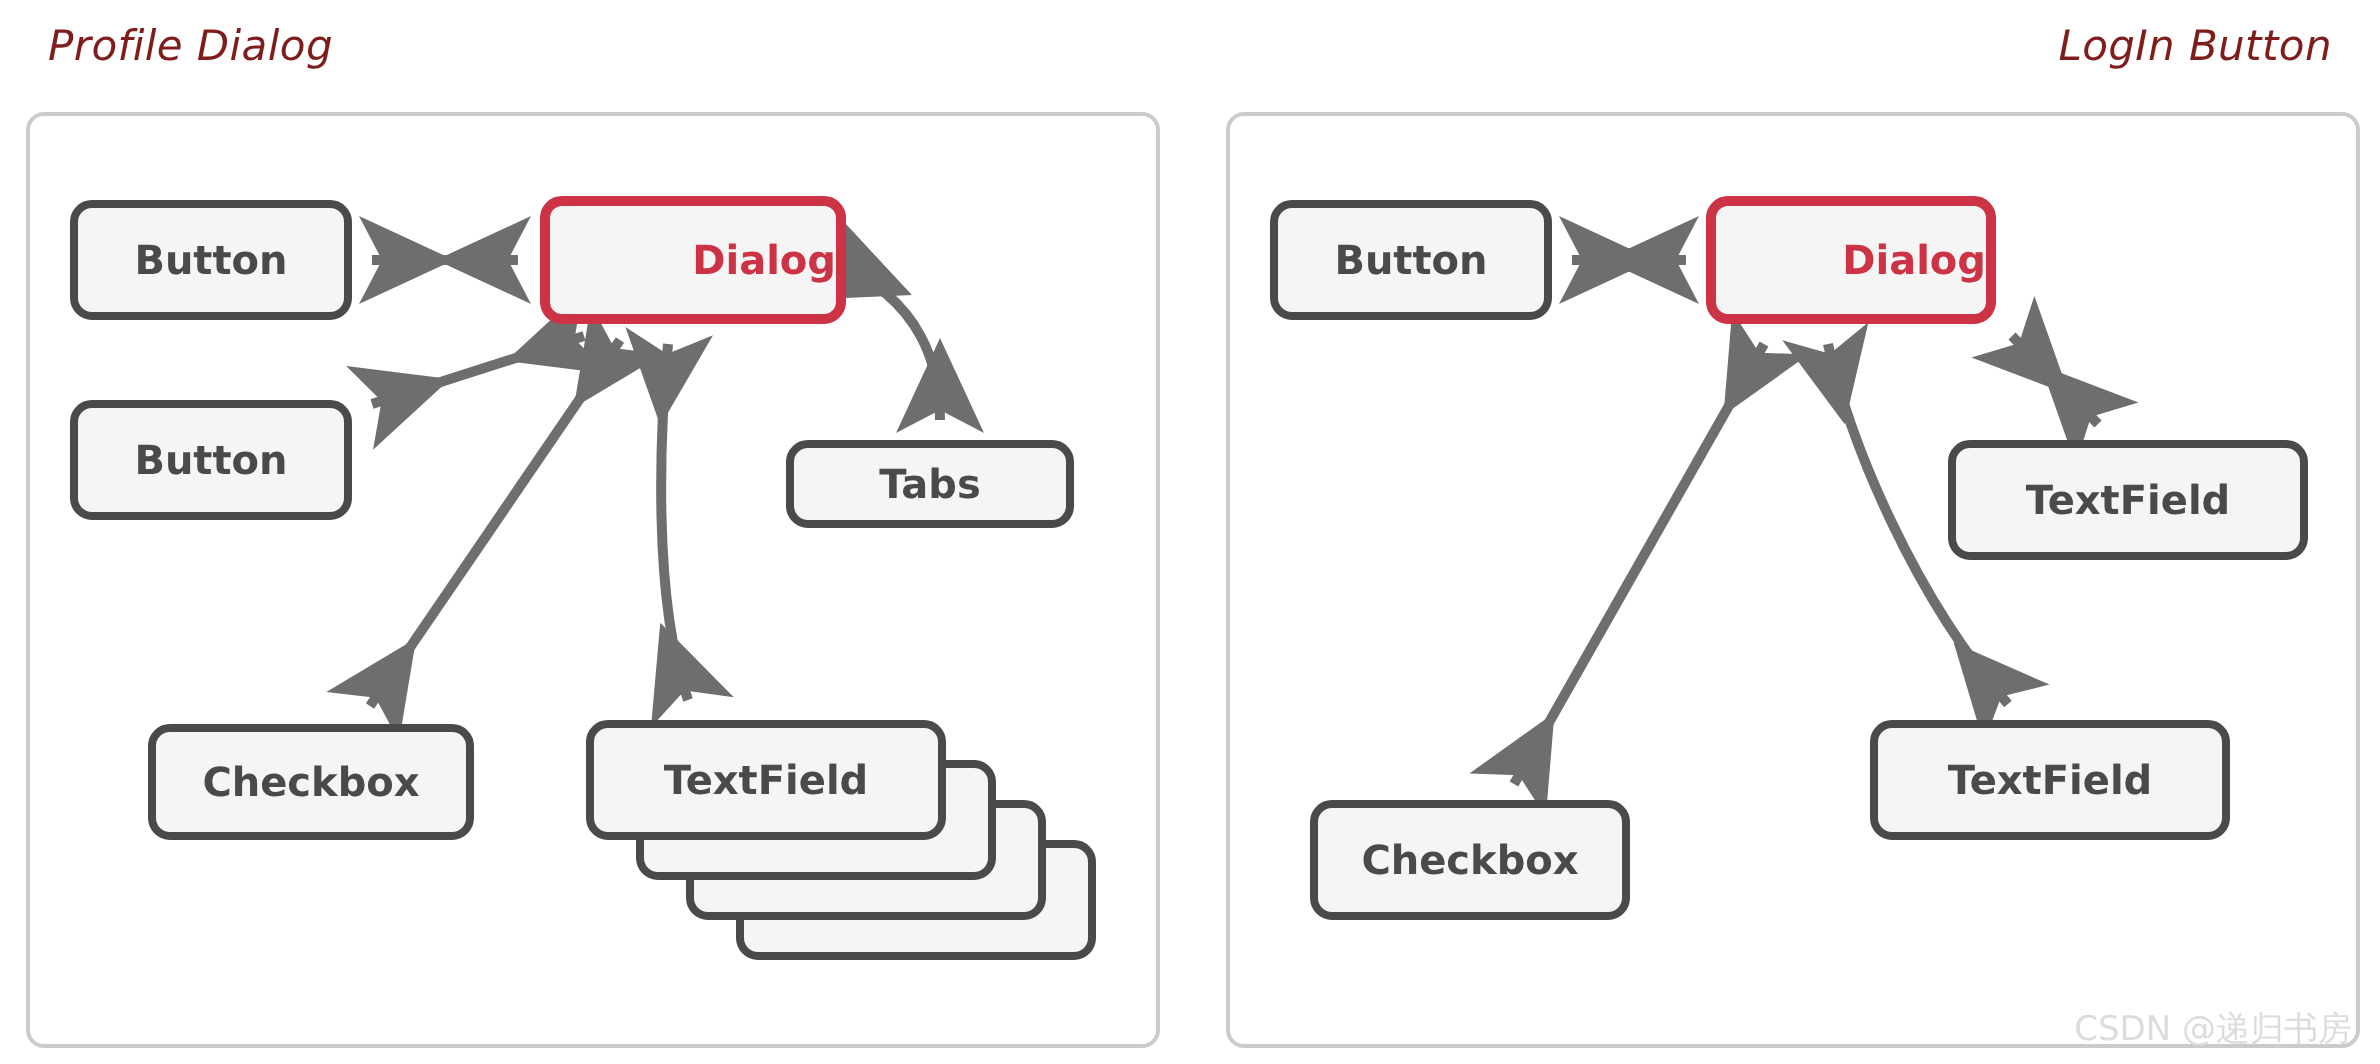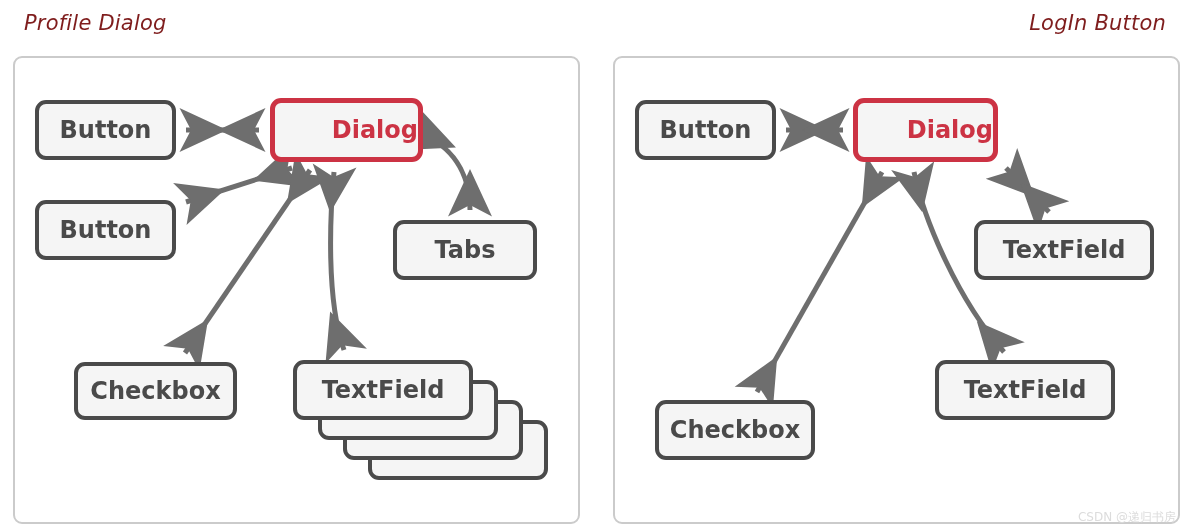--- a/index.html
+++ b/index.html
@@ -7,27 +7,27 @@
        font-family:"DejaVu Sans", sans-serif;}
   .panel-title{position:absolute;font-style:italic;font-size:21px;color:#7f1d1d;
                letter-spacing:.2px;white-space:nowrap;}
   #title-left{left:24px;top:11px;}
   #title-right{right:24px;top:11px;}
   .panel{position:absolute;border:2px solid #cbcbcb;border-radius:9px;background:#fff;}
   #panel-left{left:13px;top:56px;width:563px;height:464px;}
   #panel-right{left:613px;top:56px;width:563px;height:464px;}
   .node{position:absolute;background:#f5f5f5;border:4px solid #4a4a4a;border-radius:11px;
         display:flex;align-items:center;justify-content:center;
-        font-weight:bold;font-size:24px;color:#4a4a4a;box-sizing:border-box;z-index:3;}
+        font-weight:bold;font-size:20px;color:#4a4a4a;box-sizing:border-box;z-index:3;}
   .node.dialog{border-color:#cc3344;color:#cc3344;border-width:5px;z-index:4;justify-content:flex-end;}
   .stack-card{position:absolute;background:#f5f5f5;border:4px solid #4a4a4a;
               border-radius:11px;box-sizing:border-box;}
   svg.edges{position:absolute;left:0;top:0;width:1190px;height:532px;
             pointer-events:none;z-index:2;}
-  #watermark{position:absolute;right:14px;bottom:6px;font-size:12px;color:#dcdcdc;
+  #watermark{position:absolute;right:14px;bottom:6px;font-size:17px;color:#dcdcdc;
              white-space:nowrap;z-index:6;}
 </style>
 </head>
 <body>
 
 <div class="panel-title" id="title-left">Profile Dialog</div>
 <div class="panel-title" id="title-right">LogIn Button</div>
 
 <div class="panel" id="panel-left"></div>
 <div class="panel" id="panel-right"></div>
@@ -58,21 +58,21 @@
 
 <div class="node" style="left:35px;top:100px;width:141px;height:60px;">
     <span>Button</span>
   </div>
 <div class="node" style="left:35px;top:200px;width:141px;height:60px;">
     <span>Button</span>
   </div>
 <div class="node dialog" style="left:270px;top:98px;width:153px;height:64px;">
     <span>Dialog</span>
   </div>
-<div class="node" style="left:393px;top:220px;width:144px;height:60px;">
+<div class="node" style="left:393px;top:220px;width:144px;height:44px;">
     <span>Tabs</span>
   </div>
 <div class="node" style="left:74px;top:362px;width:163px;height:58px;">
     <span>Checkbox</span>
   </div>
 
 <div>
   <div class="stack-card" style="left:368px;top:420px;width:180px;height:60px;z-index:1;"></div>
   <div class="stack-card" style="left:343px;top:400px;width:180px;height:60px;z-index:2;"></div>
   <div class="stack-card" style="left:318px;top:380px;width:180px;height:60px;z-index:3;"></div>

